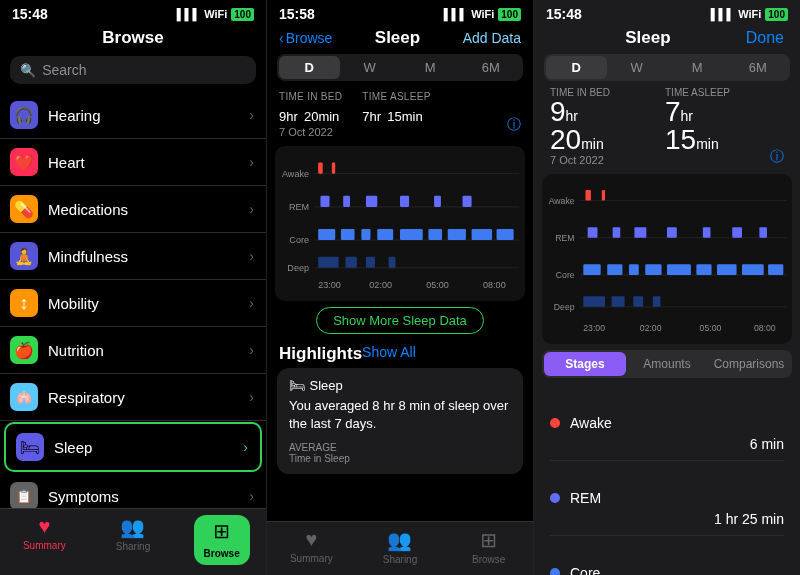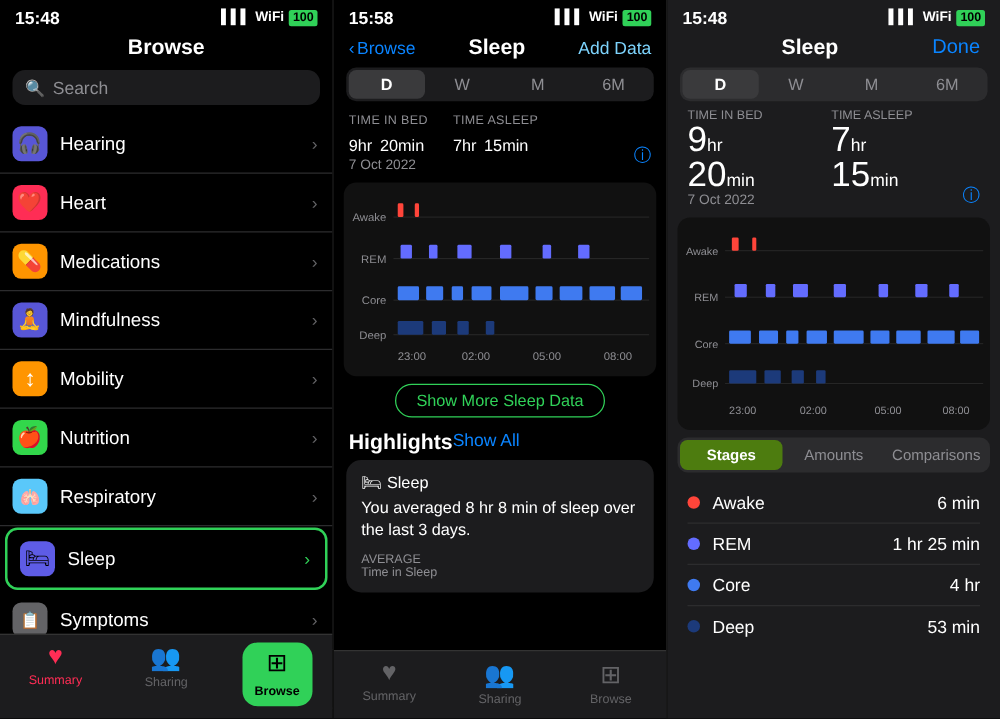--- a/index.html
+++ b/index.html
@@ -287,42 +287,42 @@
     .stage-tab {
       flex: 1;
       text-align: center;
       padding: 5px 0;
       font-size: 12px;
       color: #8e8e93;
       border-radius: 6px;
       cursor: pointer;
     }
     .stage-tab.active {
-      background: #4d7c0f;
+      background: #8b5cf6;
       color: #fff;
       font-weight: 600;
     }
 
     
     .stages-list { padding: 4px 16px 0; }
     .stage-row {
       display: flex;
       align-items: center;
       padding: 8px 0;
       border-bottom: 1px solid #2c2c2e;
     }
     .stage-dot {
       width: 10px;
       height: 10px;
       border-radius: 50%;
       margin-right: 10px;
       flex-shrink: 0;
     }
     .stage-name { color: #fff; font-size: 14px; flex: 1; }
-    .stage-value { color: #fff; font-size: 14px; }
+    .stage-value { color: #fff; font-size: 14px; margin-top: 42px; }
 
     
     .sleep-svg {
       width: 100%;
       height: 100%;
     }
   </style>
 </head>
 <body>
 
@@ -501,21 +501,21 @@
 
   <div class="highlights-header">
     <span class="highlights-title">Highlights</span>
     <span class="highlights-show-all">Show All</span>
   </div>
   <div class="highlight-card">
     <div class="highlight-card-title">
       <span>🛏</span>
       <span>Sleep</span>
     </div>
-    <div class="highlight-card-text">You averaged 8 hr 8 min of sleep over the last 3 days.</div>
+    <div class="highlight-card-text">You averaged 8 hr 8 min of sleep over the last 7 days.</div>
     <div class="avg-label">Average</div>
     <div style="color:#8e8e93;font-size:10px;">Time in Sleep</div>
   </div>
 
   <div class="p2-tab-bar">
     <div class="tab-item">
       <span class="tab-icon">♥</span>
       <span class="tab-label">Summary</span>
     </div>
     <div class="tab-item">

